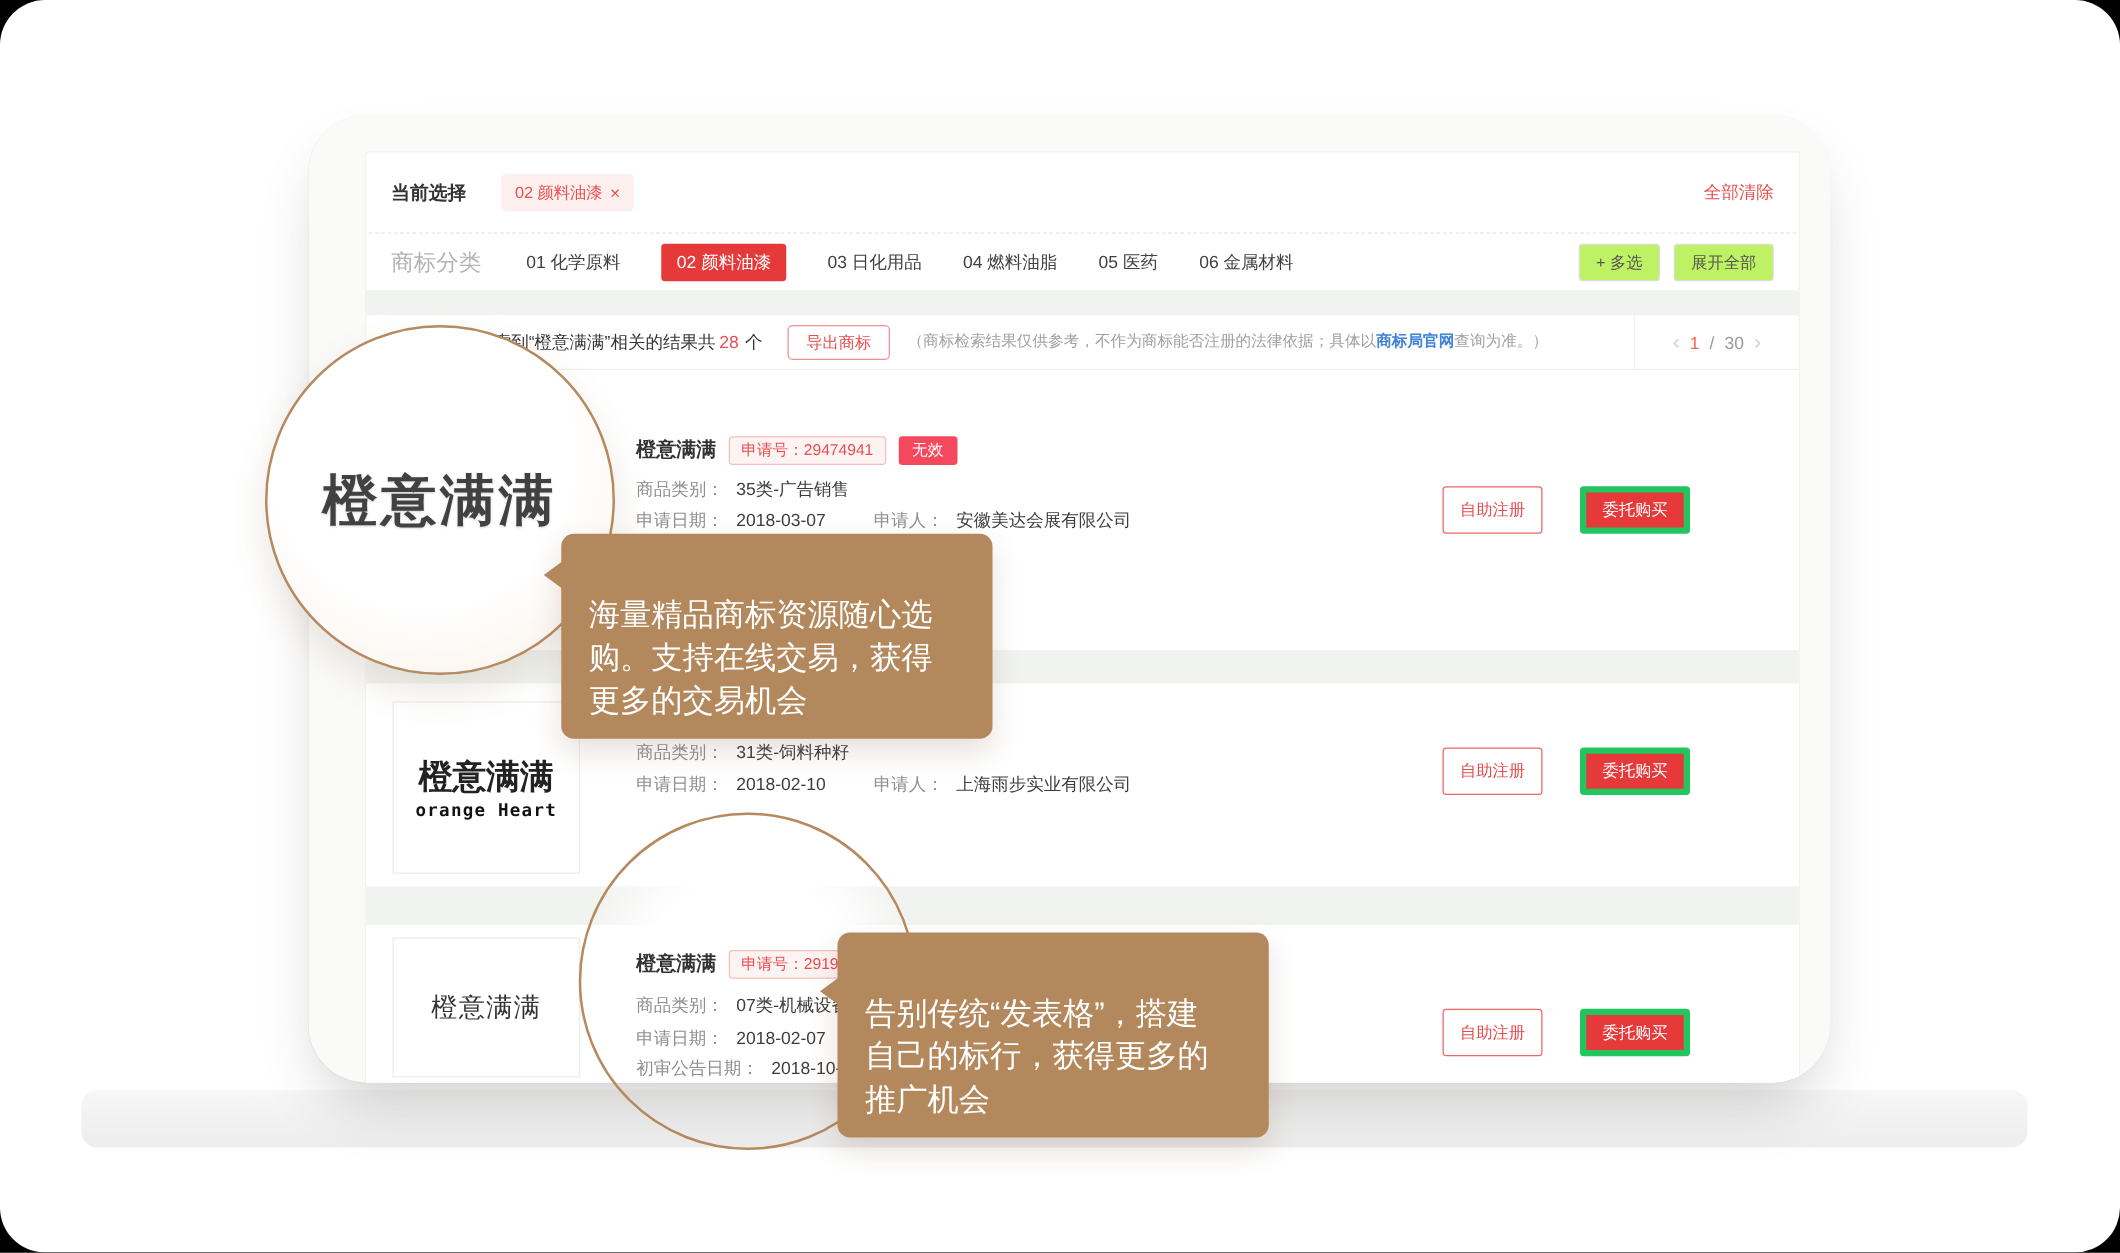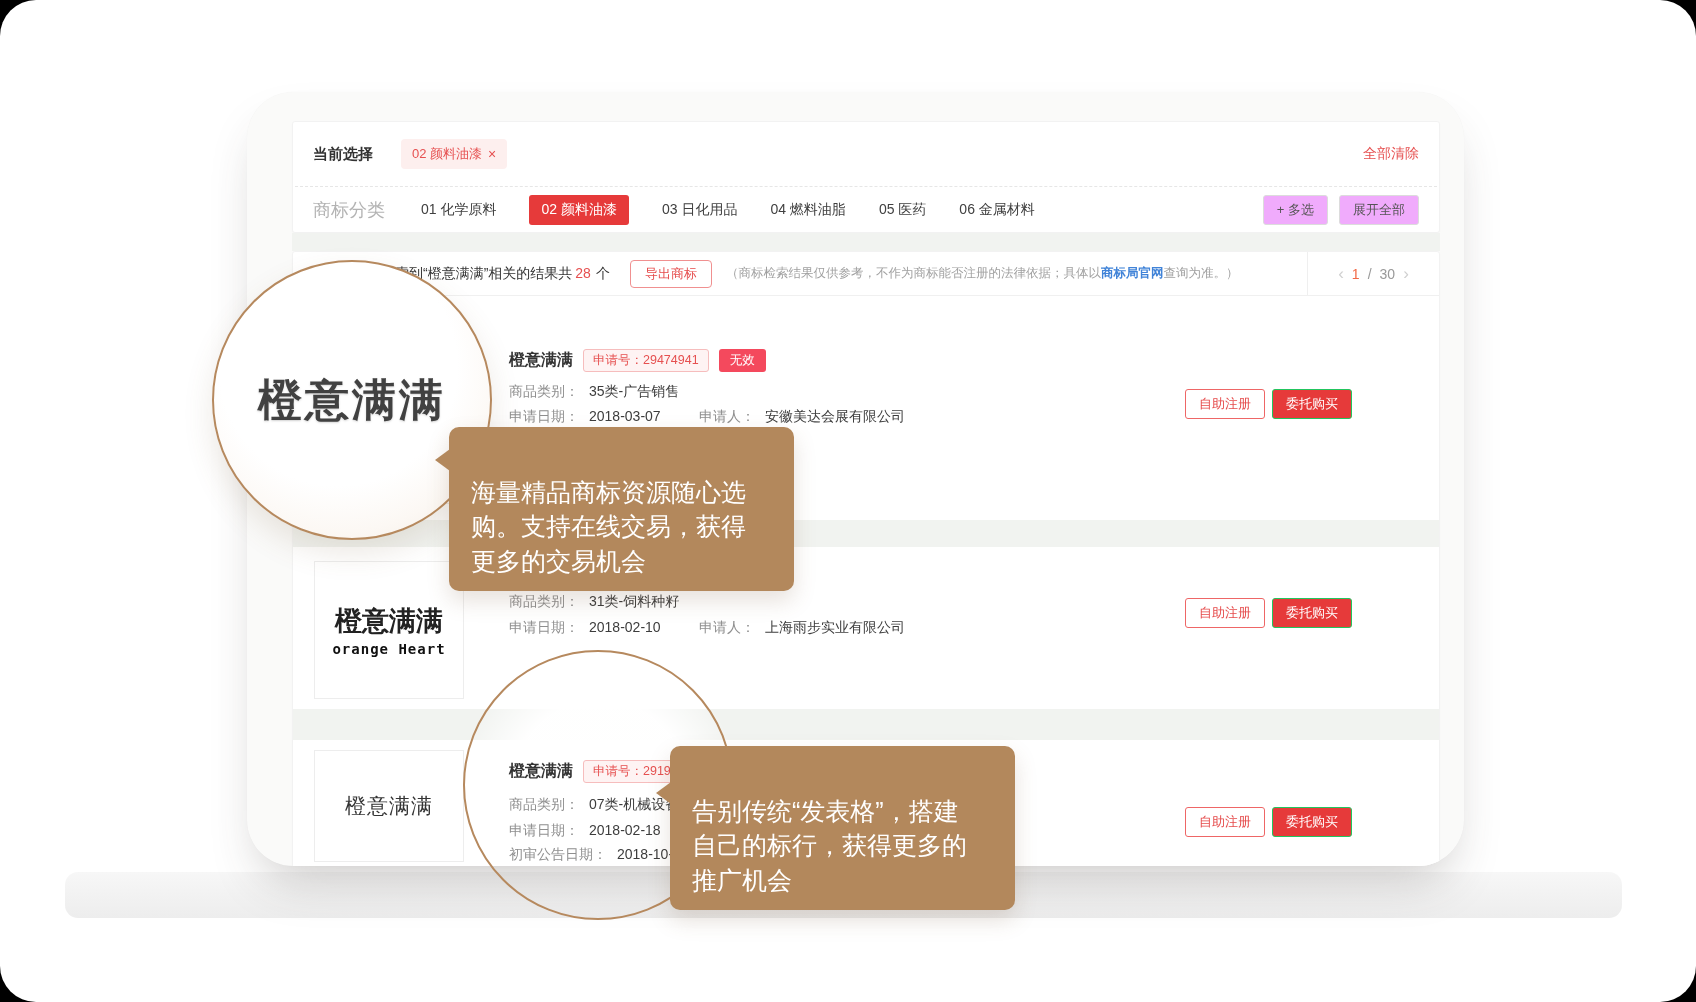--- a/index.html
+++ b/index.html
@@ -25,21 +25,21 @@
   .ftag{margin-left:28px;display:inline-flex;align-items:center;gap:6px;background:#fdefee;
         color:#e65050;font-size:13px;padding:6px 11px;border-radius:4px;cursor:pointer;}
   .tagx{font-size:14px;line-height:1;}
   .spacer{flex:1;}
   .clear{color:#e65050;font-size:14px;cursor:pointer;}
   .dash{border-top:1px dashed #e6e6e6;margin:0 2px;}
   .rowB{height:46px;display:flex;align-items:center;padding:0 20px;}
   .clabel{color:#b3b3b3;font-size:18px;margin-right:36px;}
   .cat{font-size:14px;color:#404040;margin-right:33px;cursor:pointer;white-space:nowrap;}
   .cat.active{background:#e63a3a;color:#fff;padding:6px 12px;border-radius:3px;}
-  .gbtn{font-size:13px;color:#555;background:#f0abfc;border:1px solid #dcdcdc;border-radius:3px;
+  .gbtn{font-size:13px;color:#555;background:#bef264;border:1px solid #dcdcdc;border-radius:3px;
         padding:5px 13px;margin-left:11px;cursor:pointer;white-space:nowrap;}
 
   
   .rheader{position:relative;height:44px;display:flex;align-items:center;border-bottom:1px solid #f0f0f0;
            padding-left:18px;}
   .rtext{font-size:14px;color:#333;white-space:nowrap;}
   .rcount{color:#e65050;margin:0 3px;}
   .rsuffix{margin-left:2px;}
   .export{margin-left:20px;background:#fff;border:1px solid #f09090;color:#e64c4c;font-size:13px;
           padding:4px 14px;border-radius:4px;cursor:pointer;white-space:nowrap;}
@@ -72,21 +72,21 @@
   .status{font-size:12.5px;color:#fff;border-radius:3px;padding:3px 11px;white-space:nowrap;}
   .st-invalid{background:#f4495d;}
   .st-registered{background:#cdcdcd;}
   .fline{position:absolute;left:216px;width:640px;font-size:14px;white-space:nowrap;z-index:2;}
   .flab{color:#8f8f8f;margin-right:10px;}
   .fval{color:#3d3d3d;}
   .col2{position:absolute;left:190px;top:0;white-space:nowrap;}
   .btns{position:absolute;right:87px;display:flex;gap:7px;z-index:2;}
   .btn{font-size:13px;border-radius:3px;padding:5px 13px;cursor:pointer;white-space:nowrap;}
   .btn-outline{background:#fff;border:1px solid #e66;color:#e64c4c;}
-  .btn-solid{background:#e63a3a;border:1px solid #22c55e;color:#fff;}
+  .btn-solid{background:#e63a3a;border:5px solid #22c55e;color:#fff;margin-left:23px;}
   .glow{position:absolute;left:171px;top:-90px;width:272px;height:272px;border-radius:50%;z-index:1;
         background:radial-gradient(circle,rgba(255,255,255,.97) 45%,rgba(255,255,255,0) 73%);}
 
   
   .circle{position:absolute;border:2px solid #b6895e;border-radius:50%;z-index:20;}
   .c1{left:212px;top:260px;width:280px;height:280px;display:flex;align-items:center;justify-content:center;
       background:radial-gradient(circle at 45% 38%,#ffffff 52%,#fcf8f4 72%,#f1e8df 100%);
       box-shadow:0 14px 30px rgba(120,90,60,.14);}
   .c2{left:463px;top:650px;width:270px;height:270px;background:transparent;}
   .bigmark{font-size:44px;font-weight:bold;color:#414141;letter-spacing:3px;
@@ -211,21 +211,21 @@
           <span class="mark-plain">橙意满满</span>
         </div>
         <div class="nameline" style="top:20px;">
           <span class="tname">橙意满满</span>
           <span class="appno"><span>申请号：</span><span>29198321</span></span>
         </div>
         <div class="fline" style="top:56px;">
           <span class="flab">商品类别：</span><span class="fval">07类-机械设备</span>
         </div>
         <div class="fline" style="top:82px;">
-          <span class="flab">申请日期：</span><span class="fval">2018-02-18</span>
+          <span class="flab">申请日期：</span><span class="fval">2018-02-07</span>
         </div>
         <div class="fline" style="top:106px;">
           <span class="flab">初审公告日期：</span><span class="fval">2018-10-06</span>
         </div>
         <div class="btns" style="top:67px;">
           <button class="btn btn-outline">自助注册</button>
           <button class="btn btn-solid">委托购买</button>
         </div>
       </div>
 

